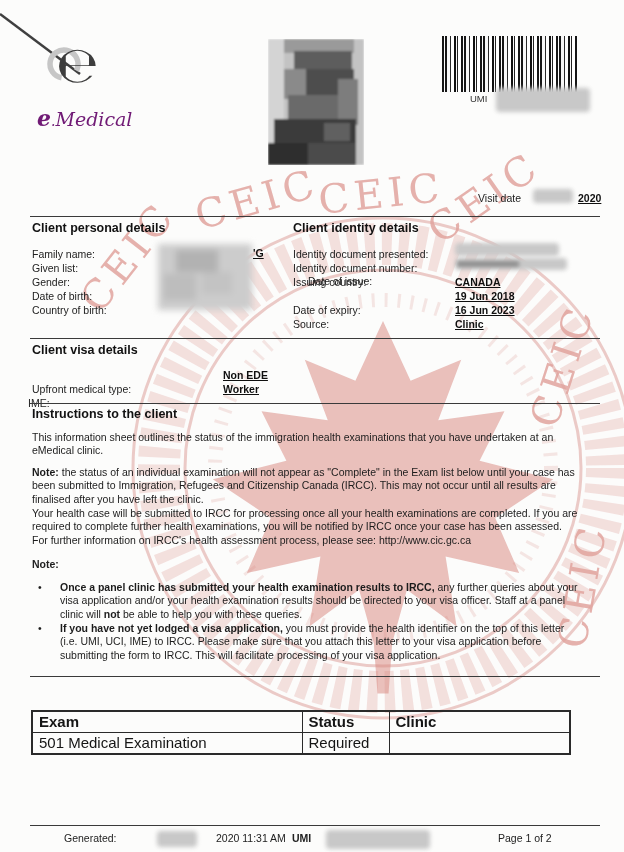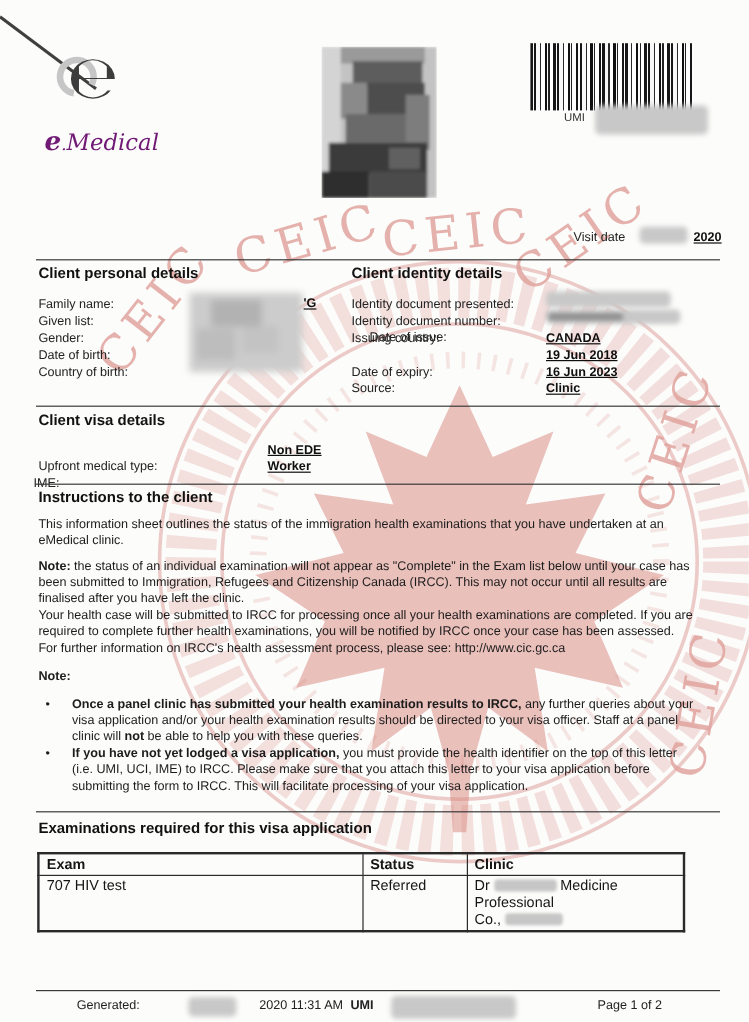--- a/index.html
+++ b/index.html
@@ -28,21 +28,21 @@
   .wordmark .we{font-weight:bold;font-size:22px;}
   .wordmark .wd{font-size:14px;}
   .wordmark .wm{font-size:19px;}
   .barcode{position:absolute;left:442px;top:36px;width:136px;height:56px;
     background:repeating-linear-gradient(90deg,
       #161616 0 2px,#fdfdfd 2px 3px,#161616 3px 5px,#f8f8f8 5px 8px,
       #2a2a2a 8px 9px,#ffffff 9px 12px,#101010 12px 14px,#fafafa 14px 15px,
       #222222 15px 16px,#ffffff 16px 19px);}
   .umi-small{font-size:9.5px;color:#333;}
   table.exams{position:absolute;left:31px;top:710px;width:538px;border-collapse:collapse;
-    font-size:12px;color:#151515;border:2px solid #2a2a2a;table-layout:fixed;}
+    font-size:15px;color:#151515;border:2px solid #2a2a2a;table-layout:fixed;}
   table.exams th,table.exams td{border:1.2px solid #2a2a2a;padding:1px 6px 2px 6px;text-align:left;vertical-align:top;font-weight:normal;}
   table.exams th{font-weight:bold;}
   .footer-text{font-size:10.5px;color:#222;}
 </style>
 </head>
 <body>
 
 <svg id="watermark" class="layer" width="624" height="852" viewBox="0 0 624 852">
   <g transform="translate(383,468)" opacity="0.75">
     <circle r="250" fill="none" stroke="#d4837c" stroke-width="3" opacity="0.55"></circle>
@@ -156,46 +156,37 @@
   <div class="abs lbl b" style="left:32px;top:557px;">Note:</div>
 
   <div class="bullet-dot" style="top:581px;">•</div>
   <div class="bullet" style="top:581px;"><span class="b">Once a panel clinic has submitted your health examination results to IRCC,</span><span> any further queries about your visa application and/or your health examination results should be directed to your visa officer. Staff at a panel clinic will </span><span class="b">not</span><span> be able to help you with these queries.</span></div>
 
   <div class="bullet-dot" style="top:622px;">•</div>
   <div class="bullet" style="top:622px;"><span class="b">If you have not yet lodged a visa application,</span><span> you must provide the health identifier on the top of this letter (i.e. UMI, UCI, IME) to IRCC. Please make sure that you attach this letter to your visa application before submitting the form to IRCC. This will facilitate processing of your visa application.</span></div>
 
   <div class="hr" style="top:676px;"></div>
 
-  <div class="abs sec-title" style="left:32px;top:683px;">Examinations required for this visa application</div>
 
   <table class="exams">
     <colgroup>
         <col style="width:270px;">
         <col style="width:87px;">
         <col style="width:181px;">
       </colgroup>
     <tbody>
         <tr>
       <th>Exam</th>
       <th>Status</th>
       <th>Clinic</th>
     </tr>
     <tr>
-      <td>707 HIV test</td>
-      <td>Referred</td>
-      <td>
-        <span>Dr</span>
-        <span class="redact-inline" style="width:52px;height:10px;"></span>
-        <span>Medicine Professional</span>
-        <div>
-          <span>Co.,</span>
-          <span class="redact-inline" style="width:48px;height:10px;"></span>
-        </div>
-      </td>
+      <td>501 Medical Examination</td>
+      <td>Required</td>
+      <td></td>
     </tr>
   </tbody>
     </table>
 
   <div class="hr" style="top:825px;"></div>
   <div class="abs footer-text" style="left:64px;top:832px;">Generated:</div>
   <div class="redact" style="left:157px;top:831px;width:40px;height:16px;"></div>
   <div class="abs footer-text" style="left:216px;top:832px;">2020 11:31 AM</div>
   <div class="abs footer-text b" style="left:292px;top:832px;">UMI</div>
   <div class="redact" style="left:326px;top:830px;width:104px;height:19px;"></div>

